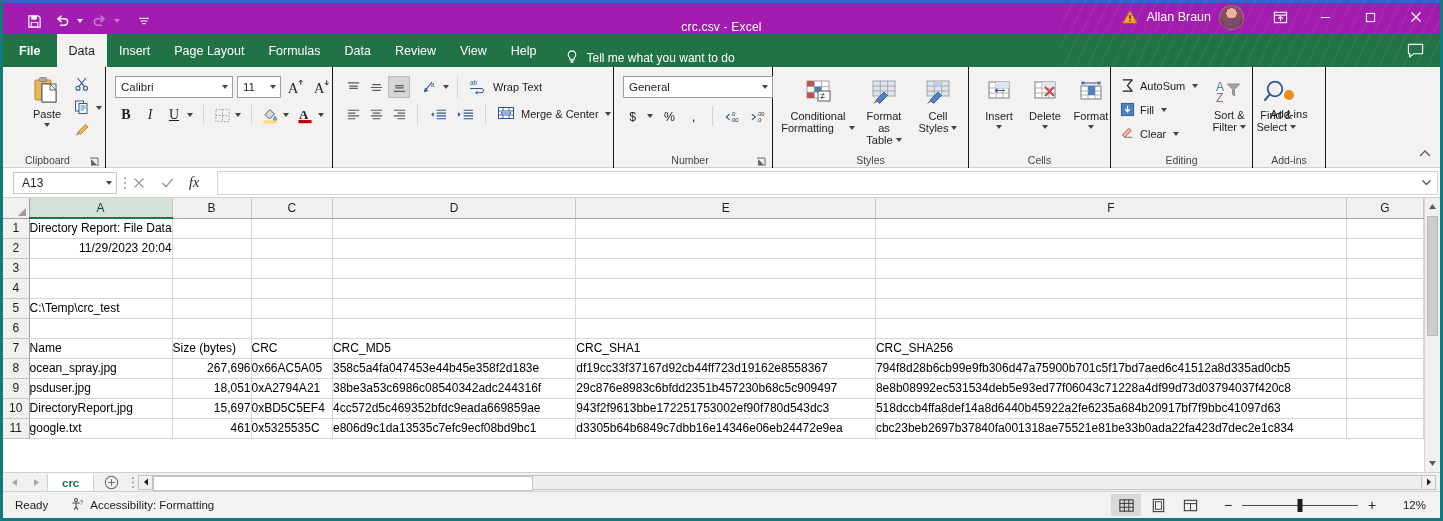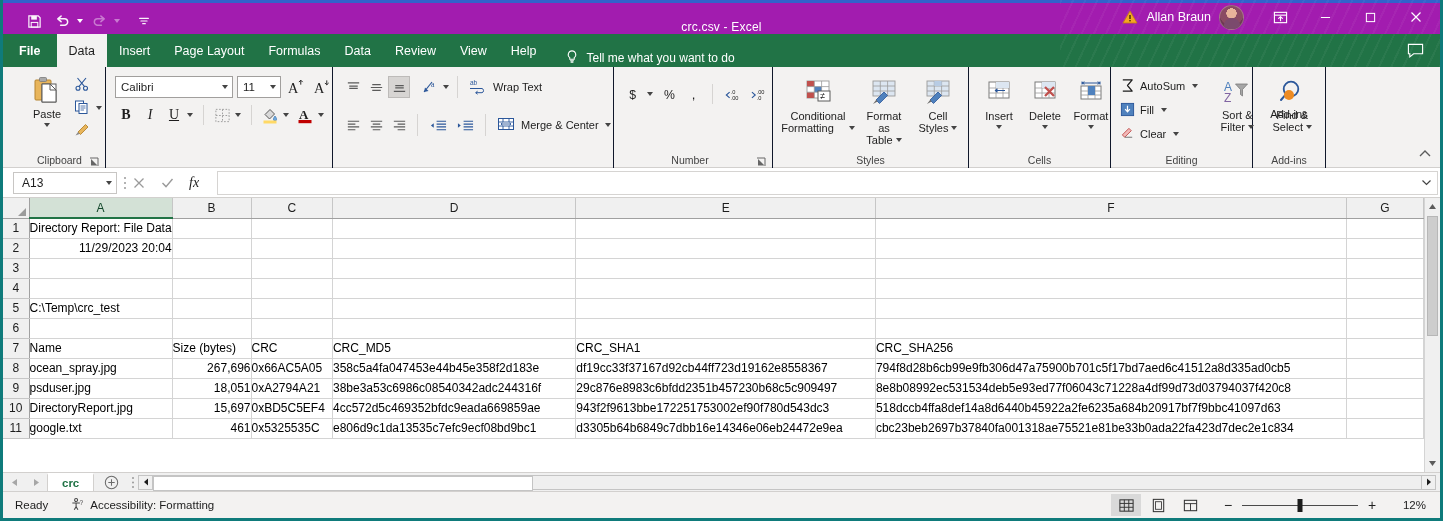--- a/index.html
+++ b/index.html
@@ -152,21 +152,21 @@
     width: 22px; height: 22px; display:flex; align-items:center; justify-content:center;
     font-size: 12px; color: #1d1d1d;
   }
   .ibtn.wide { width: 26px; }
   .ibtn.sel { background: #d7d5d3; border: 1px solid #bdbbb9; }
   .ibtn-g { display:flex; align-items:center; }
   .ibtn-g .cw { margin-left: 2px; margin-right: 3px; }
 
   
   .al-row { display: flex; align-items: center; gap: 1px; }
-  .al-row.r2 { margin-top: 16px; }
+  .al-row.r2 { margin-top: 5px; }
 
   
   .formulabar {
     height: 30px; flex: 0 0 30px; background: #fff; display: flex; align-items: center;
     border-bottom: 1px solid #d2d0ce; padding: 0 2px;
   }
   .namebox {
     width: 104px; height: 22px; margin-left: 8px; border: 1px solid #c8c6c4;
     background: #fff; display: flex; align-items: center; justify-content: space-between;
     padding: 0 4px 0 8px; font-size: 12px; color: #1d1d1d;
@@ -412,21 +412,21 @@
           <div class="btn-small">
             <span>
               <svg width="16" height="16" viewBox="0 0 16 16">
                   <path d="M11.5 2.5l2.5 2.5-7.5 7.5-2.5-2.5z" fill="#e8b55b" stroke="#b58430" stroke-width=".9"></path>
                   <path d="M4 10l-2.5 3.5L5.5 12z" fill="#8a8a8a"></path>
                 </svg>
             </span>
           </div>
         </div>
       </div>
-      <div class="rgroup-label" style="text-align:left;padding-left:34px">
+      <div class="rgroup-label" style="text-align:left;padding-left:22px">
         <span>Clipboard</span>
         <span class="dlg-launcher">
           <svg width="11" height="11" viewBox="0 0 11 11">
               <path d="M1 1h8v8" fill="none" stroke="#666" stroke-width="1"></path>
               <path d="M8.5 8.5L2 2v6.5z" fill="#666"></path>
             </svg>
         </span>
       </div>
     </div>
 
@@ -582,20 +582,24 @@
             </span>
             <span>Merge &amp; Center</span>
             <span class="cw"></span>
           </div>
         </div>
       </div>
     </div>
 
     <div class="rgroup" style="width:159px">
       <div class="rgroup-body" style="flex-direction:column;padding-left:9px;padding-top:6px">
+        <div class="combo numfmt">
+          <span>General</span>
+          <span class="cw"></span>
+        </div>
         <div class="al-row" style="margin-top:7px">
           <div class="ibtn-g">
             <div class="ibtn">
               <svg width="16" height="17" viewBox="0 0 16 18">
                   <text x="3" y="14" font-family="Liberation Sans, sans-serif" font-size="13" fill="#1d1d1d">$</text>
                 </svg>
             </div>
             <span class="cw"></span>
           </div>
           <div class="ibtn wide">
@@ -728,21 +732,21 @@
             </svg>
           </span>
           <span>Format</span>
           <span class="cw" style="margin-top:3px"></span>
         </div>
       </div>
       <div class="rgroup-label">Cells</div>
     </div>
 
     <div class="rgroup" style="width:142px">
-      <div class="rgroup-body" style="padding-left:6px;padding-top:3px;gap:13px">
+      <div class="rgroup-body" style="padding-left:6px;padding-top:3px;gap:5px">
         <div style="display:flex;flex-direction:column;gap:2px;padding-top:2px">
           <div class="btn-small ibtn-g" style="gap:5px">
             <span>
               <svg width="15" height="15" viewBox="0 0 16 16">
                   <path d="M3 2h10l-5 6 5 6H3" fill="none" stroke="#1d1d1d" stroke-width="1.3" stroke-linejoin="round"></path>
                 </svg>
             </span>
             <span>AutoSum</span>
             <span class="cw"></span>
           </div>

